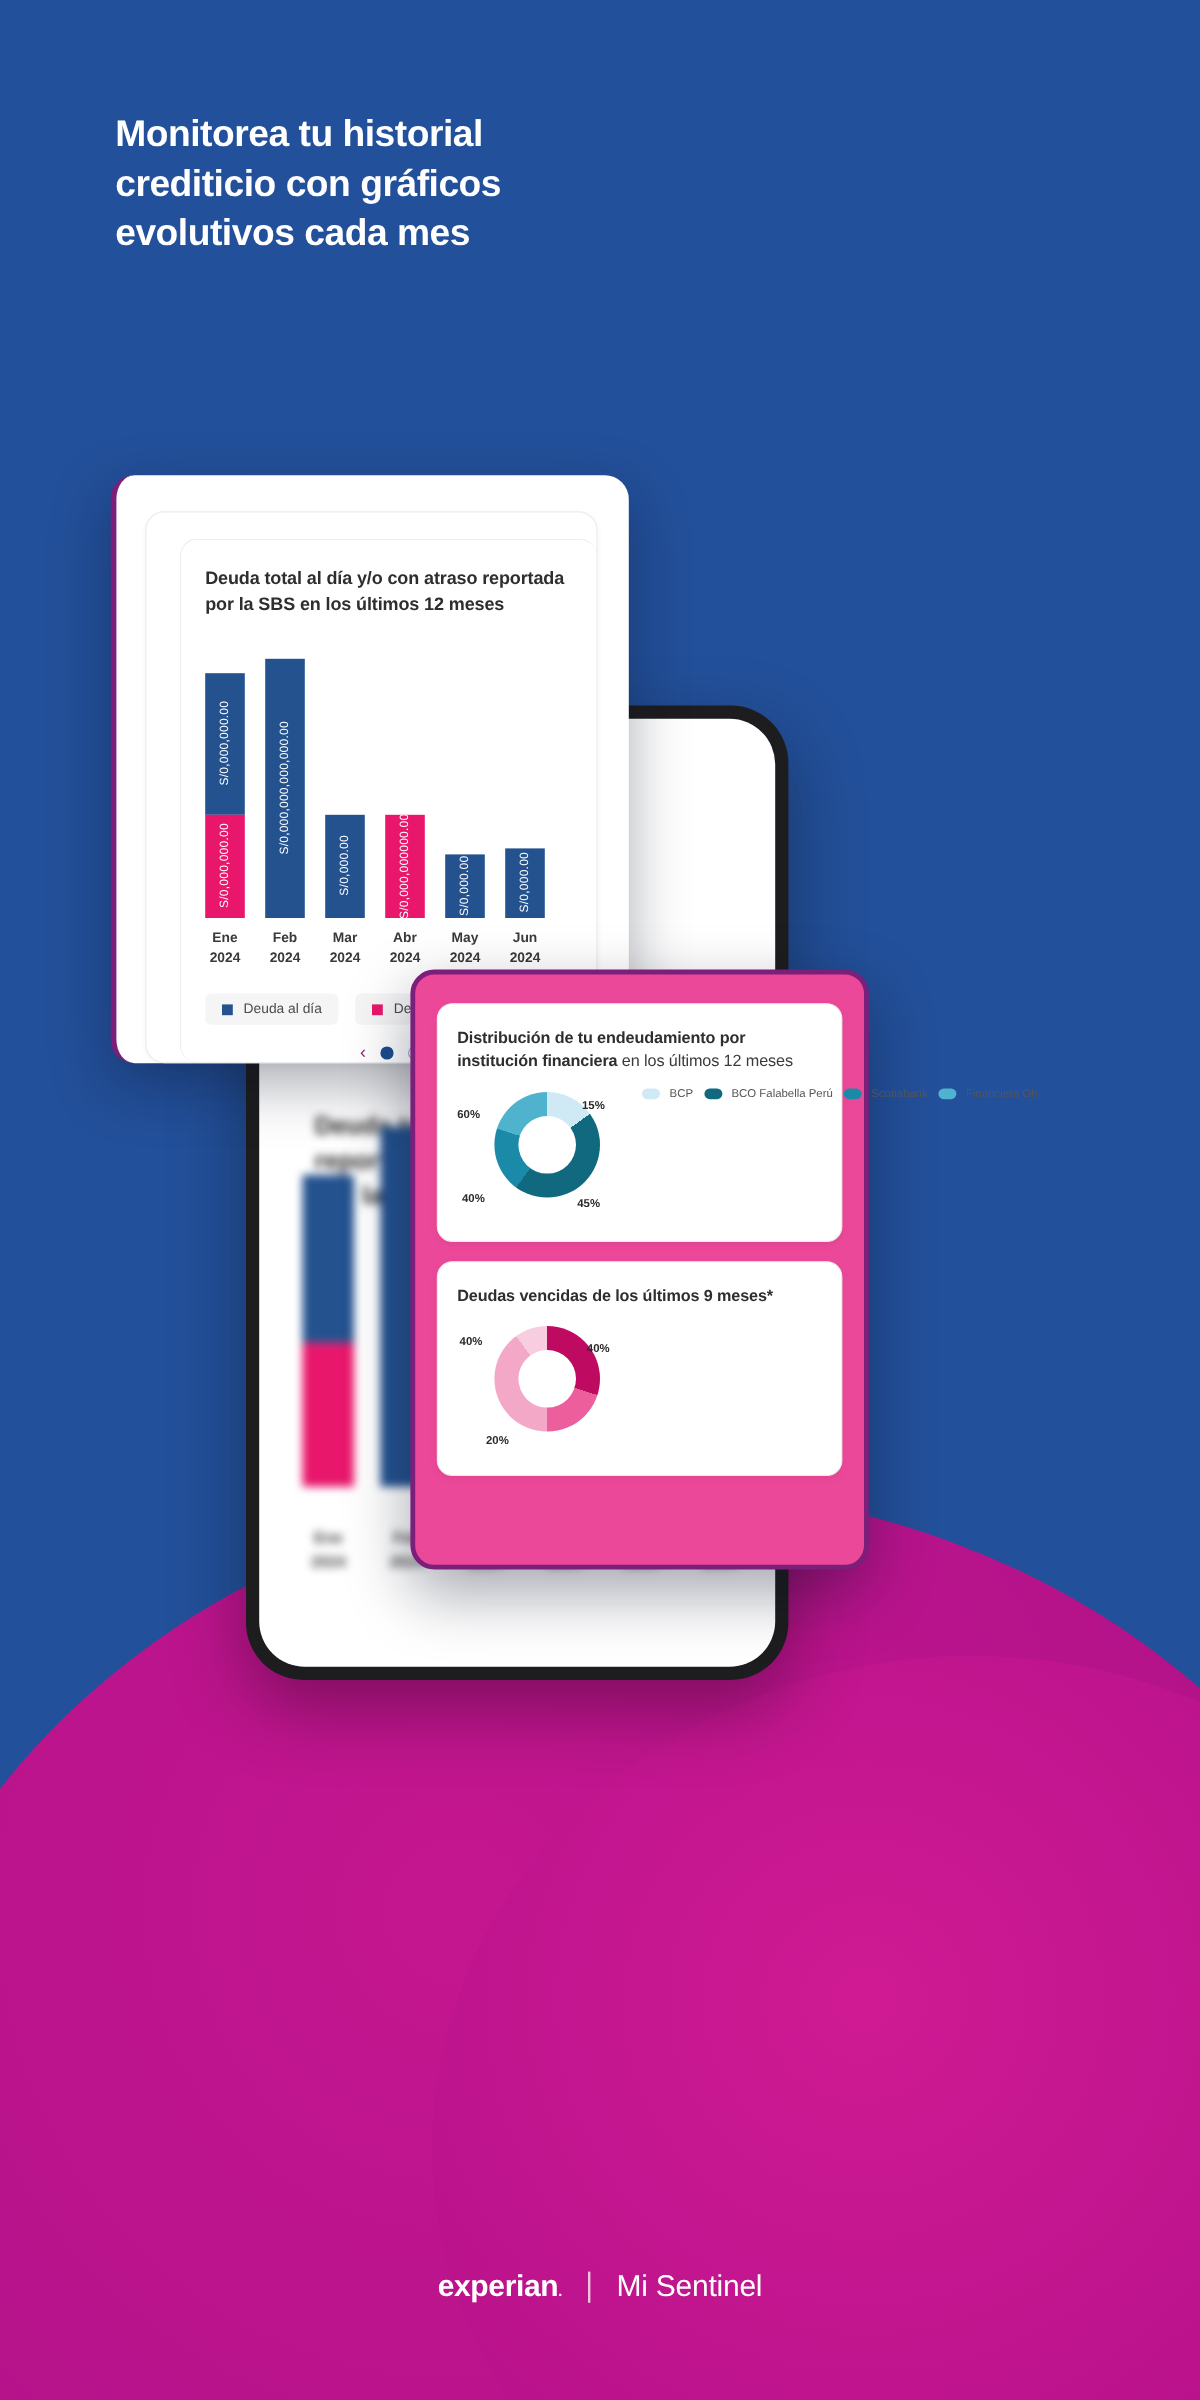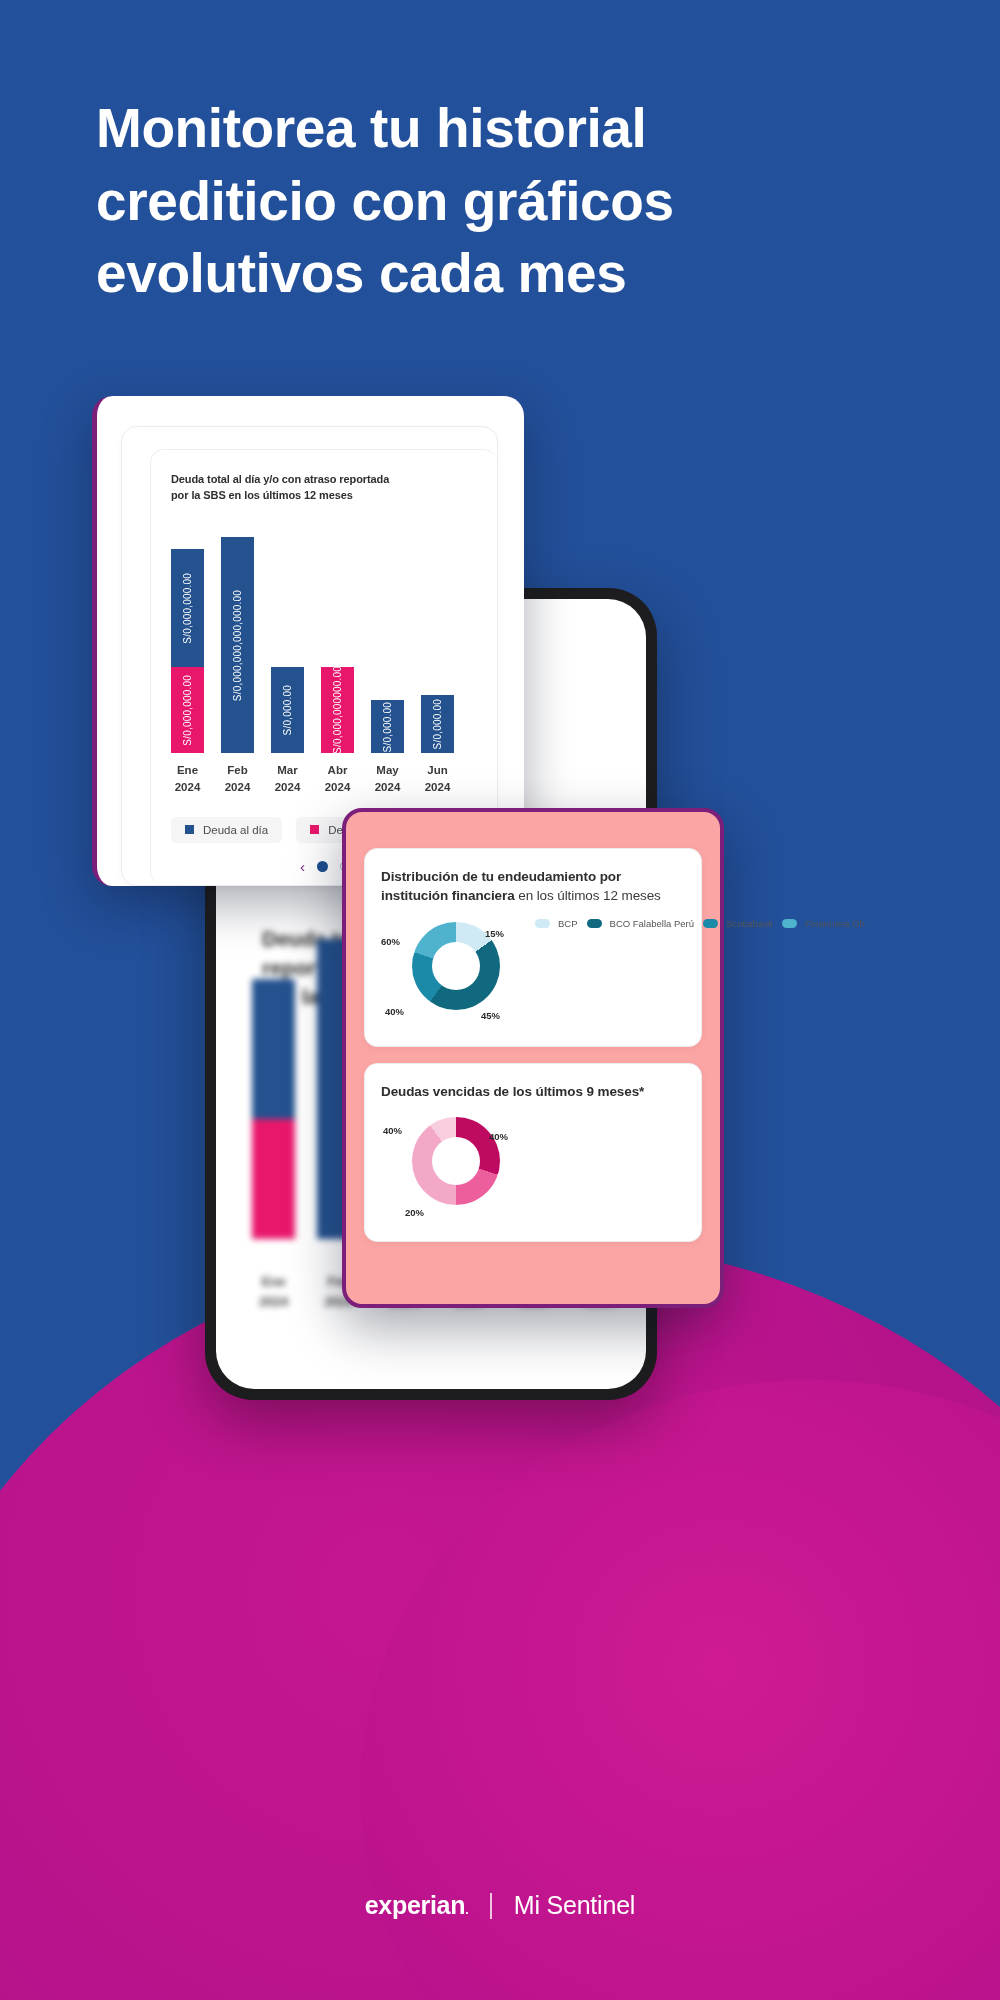--- a/index.html
+++ b/index.html
@@ -26,21 +26,21 @@
     width:900px;height:820px;
     border-radius:50%;
     background:radial-gradient(ellipse at 40% 35%, #cf1a93 0%, #b9128c 60%, #9d0f79 100%);
   }
   
   .headline{
     position:absolute;
     left:96px;top:92px;
     width:620px;
     color:#ffffff;
-    font-size:55px;
+    font-size:31px;
     line-height:1.32;
     font-weight:700;
     letter-spacing:-0.4px;
   }
   .headline div{white-space:nowrap;}
   
   .phone{
     position:absolute;
     left:205px;top:588px;
     width:452px;height:812px;
@@ -102,21 +102,21 @@
   #bar-inner2{
     margin:0 0 0 28px;
     height:100%;
     border:1px solid #eeeeee;
     border-radius:14px;
     border-right:none;border-bottom:none;
     padding:22px 0 0 20px;
   }
   .chart-title{
     color:#2e2e2e;
-    font-size:11px;
+    font-size:15px;
     font-weight:600;
     line-height:1.42;
     letter-spacing:-.1px;
   }
   .bars{
     margin-top:18px;
     height:232px;
     display:flex;
     align-items:flex-end;
     gap:17px;
@@ -168,27 +168,27 @@
   .pager-arrow{color:#7b1f7a;font-size:15px;line-height:1;font-weight:400;}
   .dot{width:11px;height:11px;border-radius:50%;}
   .dot-on{background:#1d4d8f;}
   .dot-off{border:1.4px solid #9fb6d2;background:transparent;}
   
   #donut-card{
     position:absolute;
     left:342px;top:808px;
     width:382px;height:500px;
     border-radius:20px;
-    background:#fca5a5;
+    background:#ec4899;
     border-left:4px solid #7b1f7a;
     border-right:4px solid #7b1f7a;
     border-bottom:4px solid #7b1f7a;
     border-top:4px solid #7b1f7a;
     box-shadow:0 20px 52px rgba(8,14,36,.36);
-    padding:36px 18px;
+    padding:24px 18px;
   }
   .sub-card{
     background:#fff;
     border:1px solid #ededed;
     border-radius:13px;
     padding:18px 16px 16px 16px;
     box-shadow:0 2px 7px rgba(0,0,0,.05);
   }
   .sub-title{
     color:#2e2e2e;font-size:13.5px;font-weight:600;line-height:1.44;letter-spacing:-.1px;

